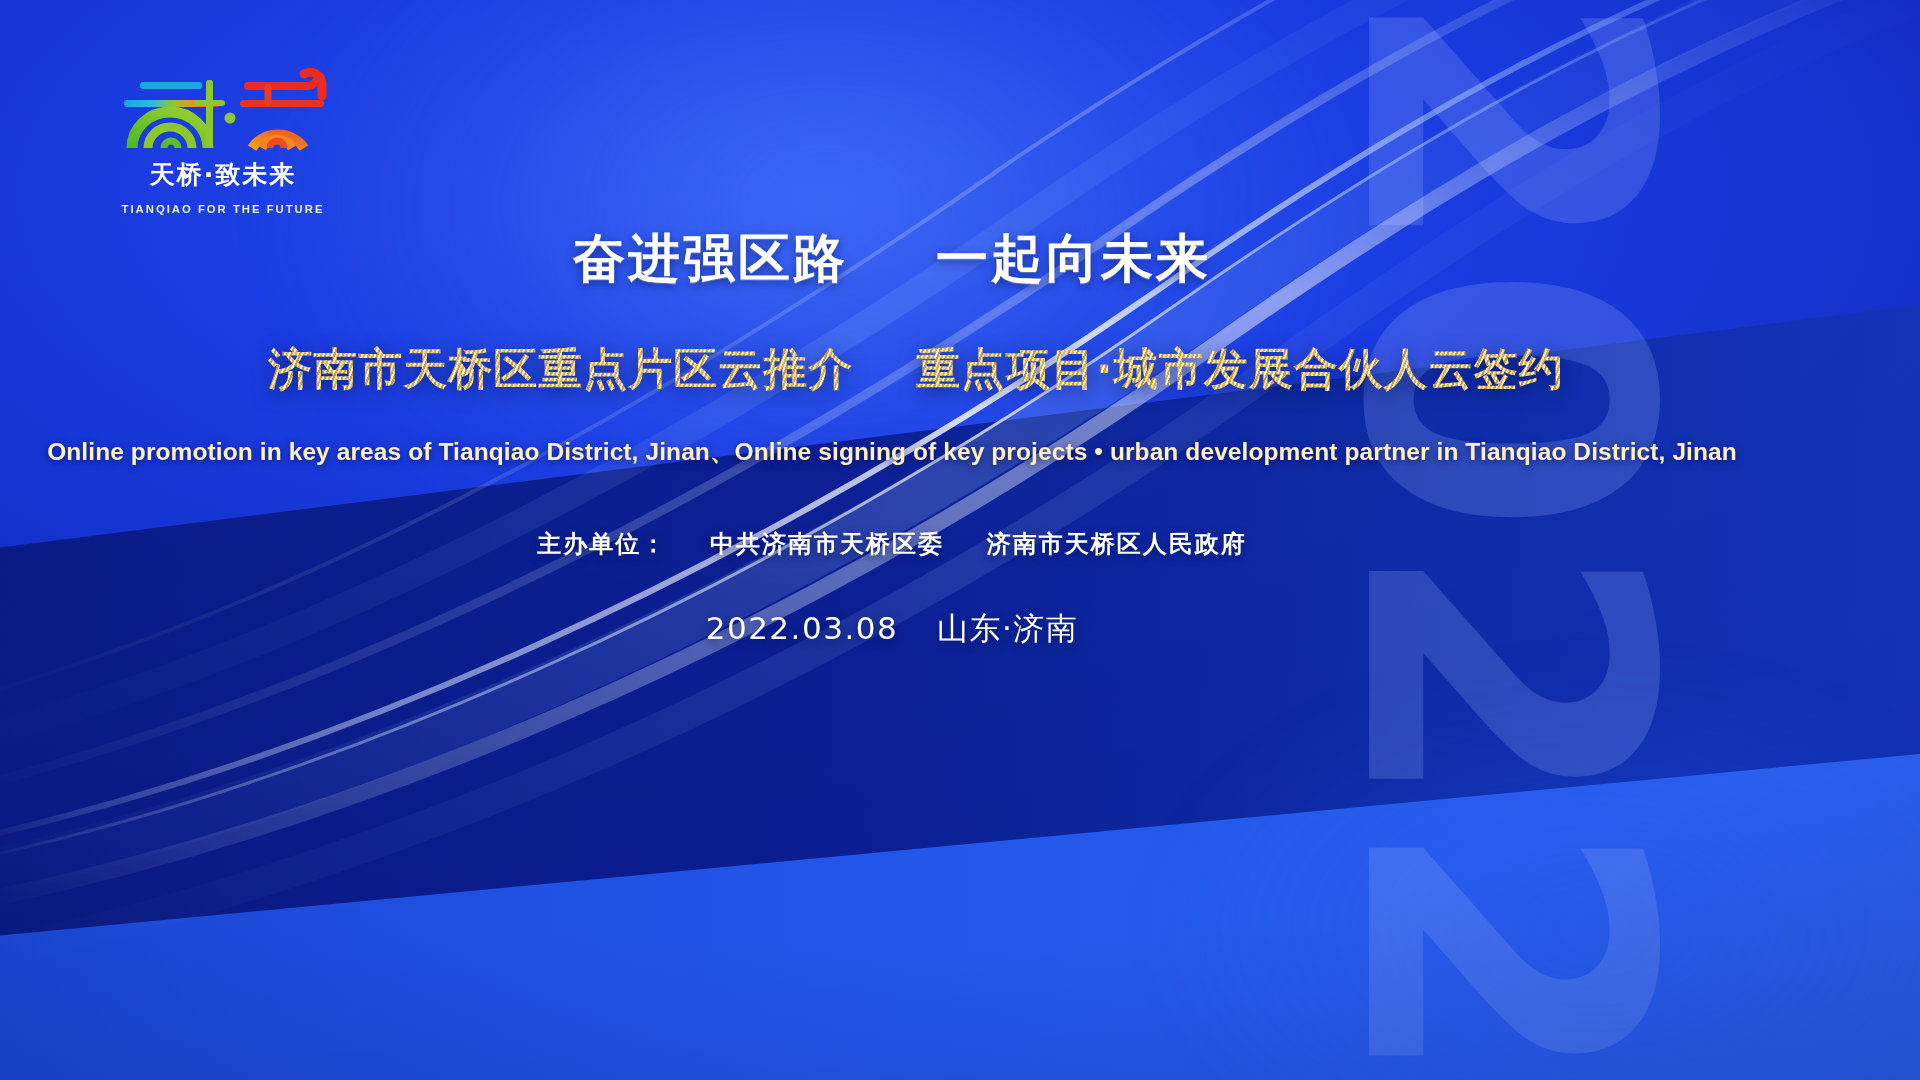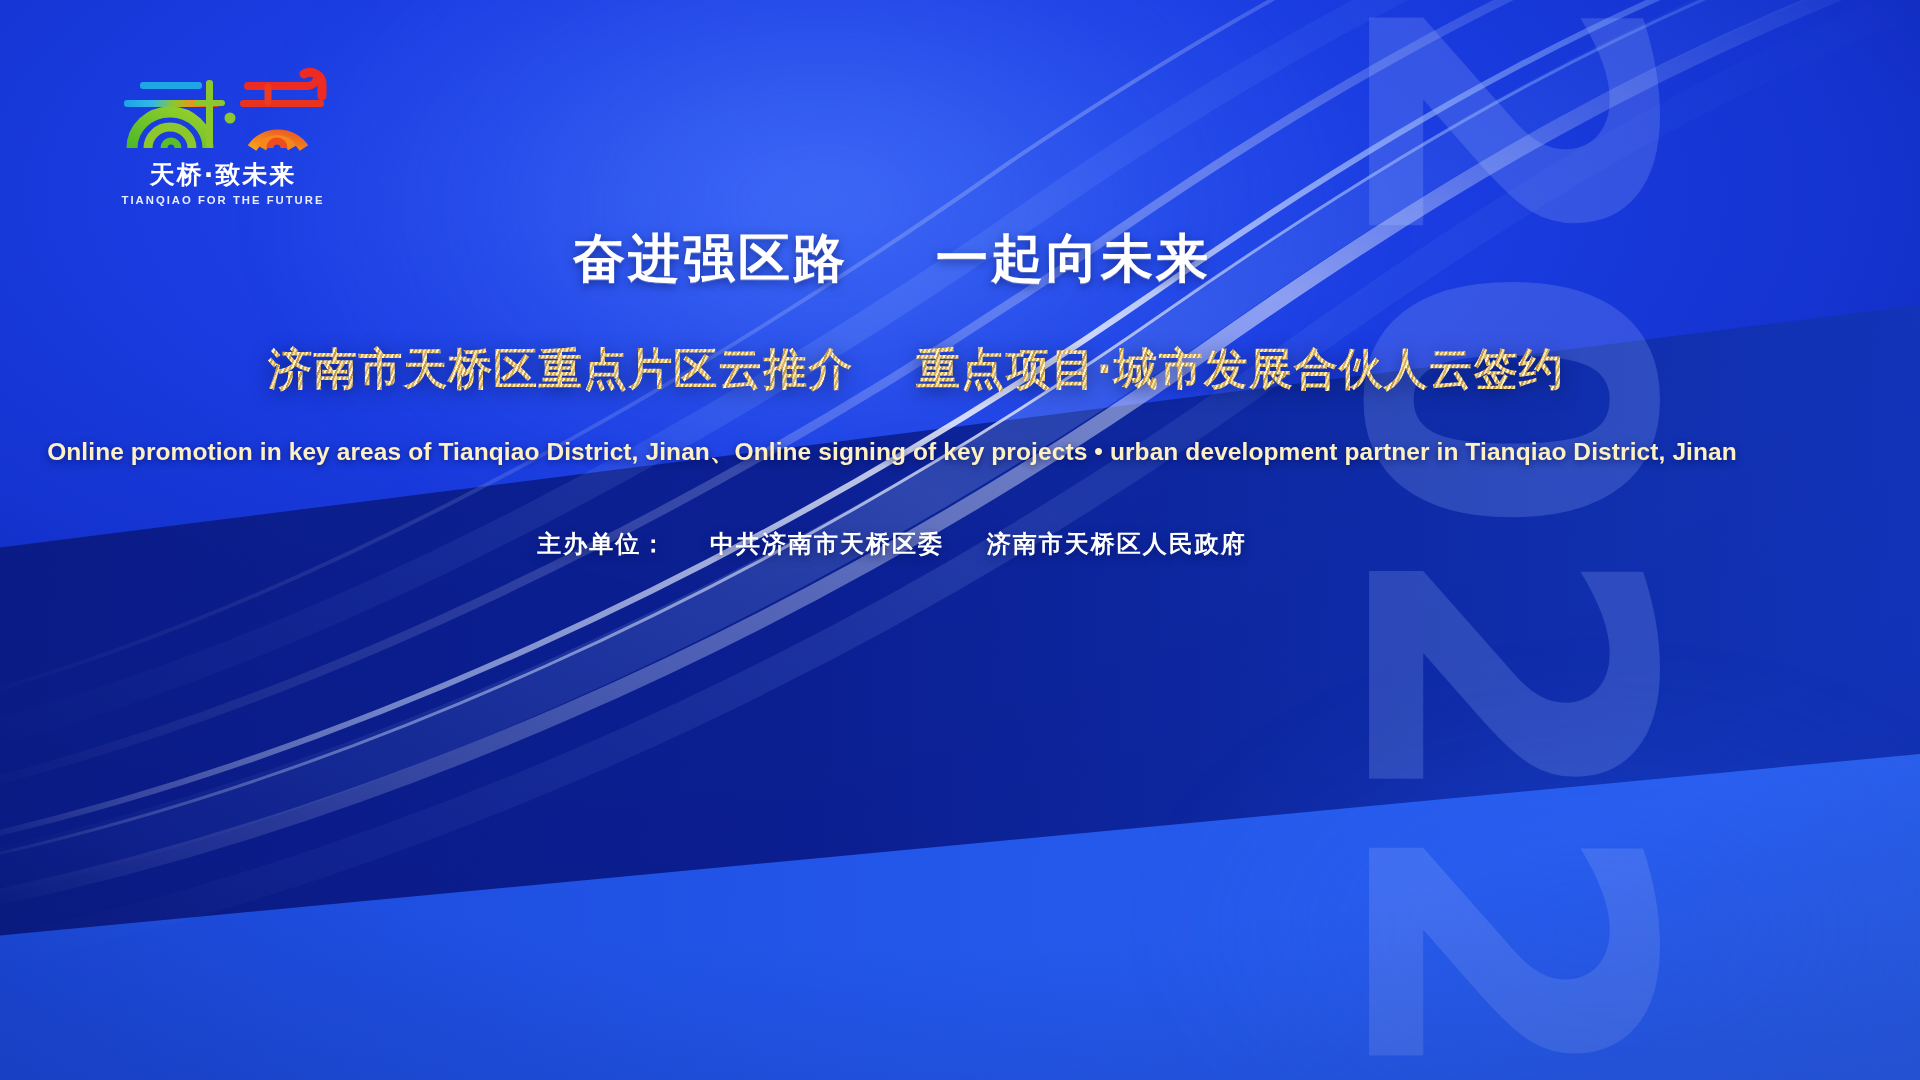--- a/index.html
+++ b/index.html
@@ -66,21 +66,21 @@
   
   #logo { position:absolute; left:118px; top:56px; width:210px; height:150px; }
   #logo svg { display:block; }
   .logoCn {
     margin-top:2px; text-align:center;
     font-size:25px; font-weight:700; color:#ffffff;
     letter-spacing:2px;
     font-family:"DejaVu Sans","Liberation Sans",sans-serif;
   }
   .logoEn {
-    text-align:center; margin-top:3px;
+    text-align:center; margin-top:12px;
     font-size:11.3px; font-weight:700; color:#e8eeff;
     letter-spacing:2.0px;
     font-family:"Liberation Sans",sans-serif;
   }
 
   
   #content { position:absolute; left:0; top:0; width:1784px; height:1080px; }
 
   .slogan {
     position:absolute; left:0; right:0; top:224px;
@@ -251,15 +251,20 @@
     <div class="subEn">Online promotion in key areas of Tianqiao District, Jinan、Online signing of key projects • urban development partner in Tianqiao District, Jinan</div>
 
     <div class="hosts">
       <span>主办单位：</span>
       <span class="gap"></span>
       <span>中共济南市天桥区委</span>
       <span class="gap"></span>
       <span>济南市天桥区人民政府</span>
     </div>
 
+    <div class="dateline">
+      <span>2022.03.08</span>
+      <span class="gap"></span>
+      <span>山东·济南</span>
+    </div>
 
   </div>
 </div>
 
 </body></html>

